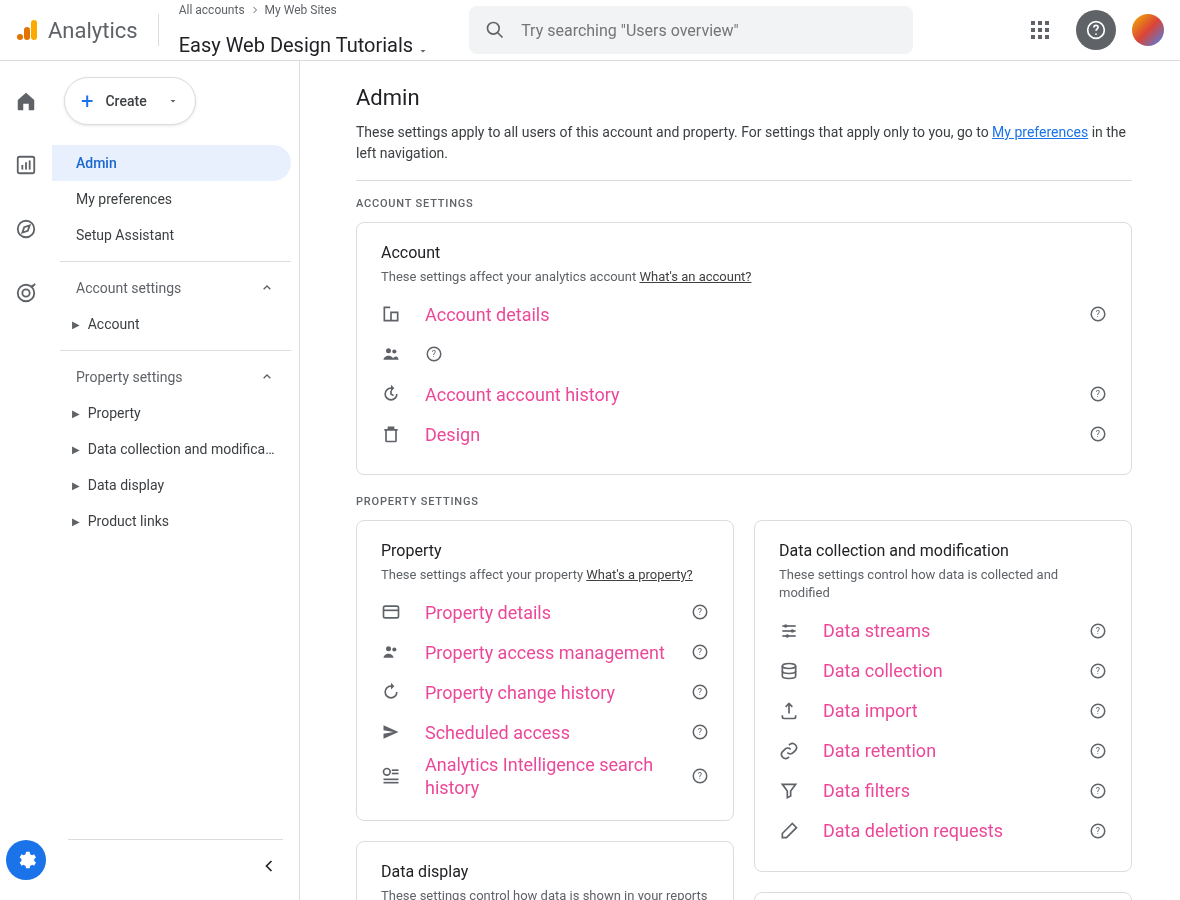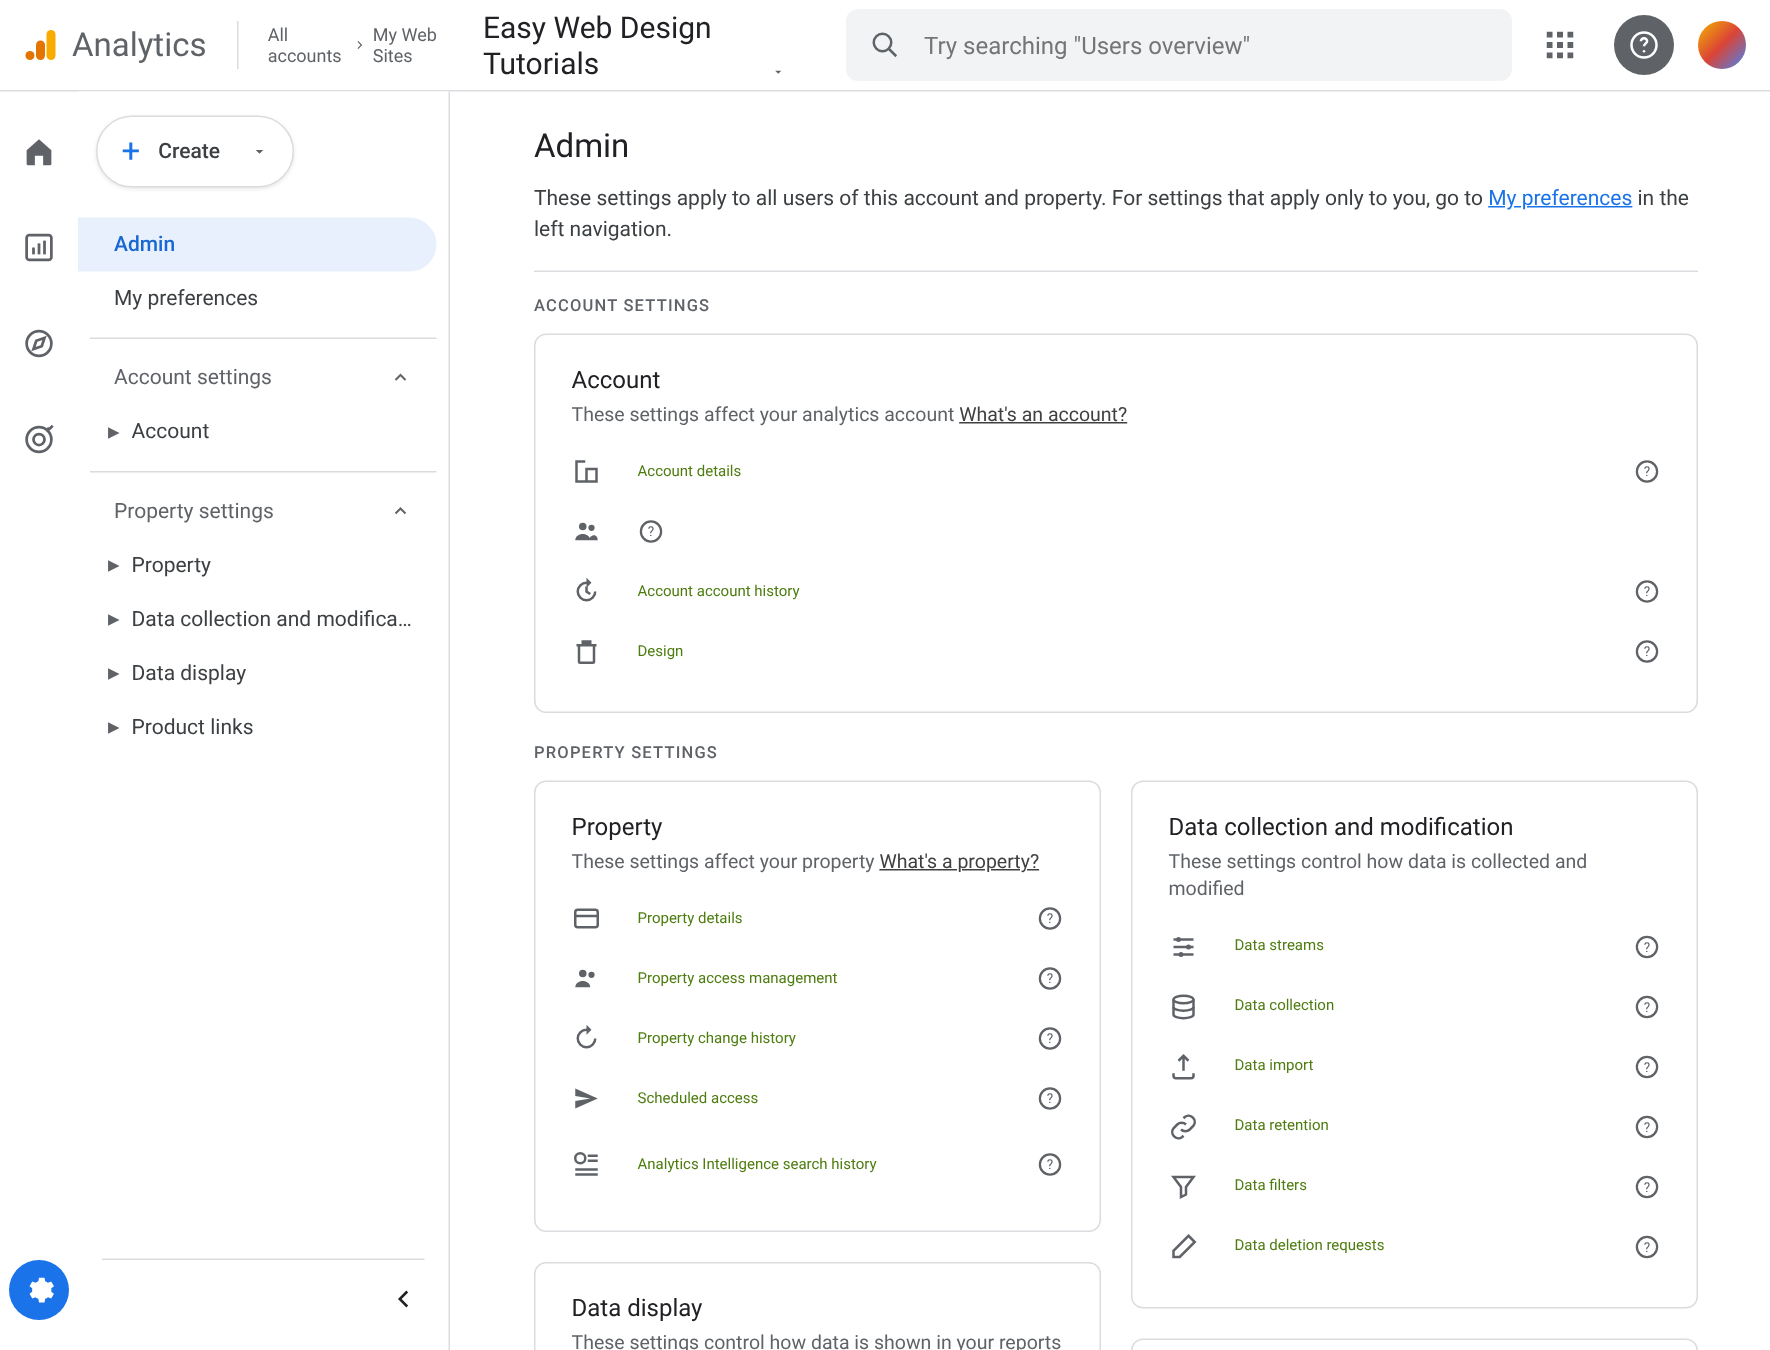--- a/index.html
+++ b/index.html
@@ -2,21 +2,21 @@
 <html><head>
 <meta charset="utf-8">
 <style>
 *{box-sizing:border-box;margin:0;padding:0;font-family:'Google Sans',Roboto,Arial,sans-serif}
 body{background:#fff;color:#202124;width:1180px;height:900px;overflow:hidden}
 .header{height:61px;border-bottom:1px solid #dadce0;display:flex;align-items:center;padding:0 16px;gap:12px}
 .logo-wrap{display:flex;align-items:flex-start;gap:8px}
 .logo-icon{width:24px;height:24px}
 .logo-text{font-size:22px;color:#5f6368;font-weight:400}
 .divider{width:1px;height:32px;background:#dadce0;margin:0 8px}
-.crumbs{display:flex;flex-direction:row;gap:16px}
+.crumbs{display:flex;flex-direction:column;gap:16px}
 .crumb-top{font-size:12px;color:#5f6368;display:flex;align-items:center;gap:4px}
 .crumb-top a{color:#5f6368;text-decoration:none}
 .crumb-bot{font-size:20px;color:#202124;display:flex;align-items:flex-end;gap:4px;cursor:pointer}
 .search{flex:0 0 444px;height:48px;background:#f1f3f4;border-radius:8px;display:flex;align-items:center;padding:0 16px;margin-left:28px;gap:16px}
 .search input{border:none;background:transparent;font-size:16px;color:#5f6368;outline:none;flex:1}
 .hdr-right{margin-left:auto;display:flex;align-items:center;gap:16px}
 .icon-btn{width:40px;height:40px;border-radius:50%;display:flex;align-items:center;justify-content:center;cursor:pointer;color:#5f6368}
 .icon-btn.dark{background:#5f6368;color:#fff}
 .avatar{width:32px;height:32px;border-radius:50%;background:linear-gradient(135deg,#f4b400,#db4437,#4285f4);cursor:pointer}
 .body{display:flex;height:839px}
@@ -42,21 +42,21 @@
 .intro{font-size:14px;color:#3c4043;line-height:1.5;margin-bottom:16px}
 .intro a{color:#1a73e8;text-decoration:underline}
 .main-hr{border:none;border-top:1px solid #dadce0;margin-bottom:16px}
 .sec-label{font-size:11px;font-weight:500;letter-spacing:0.8px;color:#5f6368;margin-bottom:12px}
 .card{border:1px solid #dadce0;border-radius:8px;padding:20px 24px;margin-bottom:20px}
 .card h2{font-size:16px;font-weight:400;color:#202124;margin-bottom:6px}
 .card-sub{font-size:13px;color:#5f6368;margin-bottom:8px;line-height:1.4}
 .card-sub a{color:#404040;text-decoration:underline}
 .row{display:flex;align-items:center;height:40px;gap:24px;cursor:pointer}
 .row .ric{width:20px;color:#5f6368;display:flex;align-items:center}
-.row .rlbl{flex:1;font-size:10px;color:#4d7c0f}
+.row .rlbl{flex:1;font-size:18px;color:#ec4899}
 .row .rhelp{color:#5f6368}
 .grid2{display:grid;grid-template-columns:1fr 1fr;gap:20px}
 svg{display:block}
 .sb-hr{border:none;border-top:1px solid #dadce0;margin:8px 0;position:absolute;bottom:52px;left:16px;right:16px}
 </style>
 </head>
 <body>
 
 <div class="header">
   <div class="logo-wrap">
@@ -155,20 +155,21 @@
     <div class="create-btn">
       <span class="plus">+</span>
       <span class="lbl">Create</span>
       <svg class="dd" width="12" height="12" viewBox="0 0 24 24">
           <path d="M7 10l5 5 5-5" fill="#5f6368"></path>
         </svg>
     </div>
     <div class="nav">
       <div class="nav-item active">Admin</div>
       <div class="nav-item">My preferences</div>
+      <div class="nav-item">Setup Assistant</div>
       <hr class="nav-hr">
       <div class="nav-group">
         <span>Account settings</span>
         <svg width="16" height="16" viewBox="0 0 24 24">
             <path d="M7 14l5-5 5 5" stroke="#5f6368" stroke-width="2" fill="none"></path>
           </svg>
       </div>
       <div class="nav-sub">
           <span class="arr">▶</span>
           <span class="txt">Account</span>

